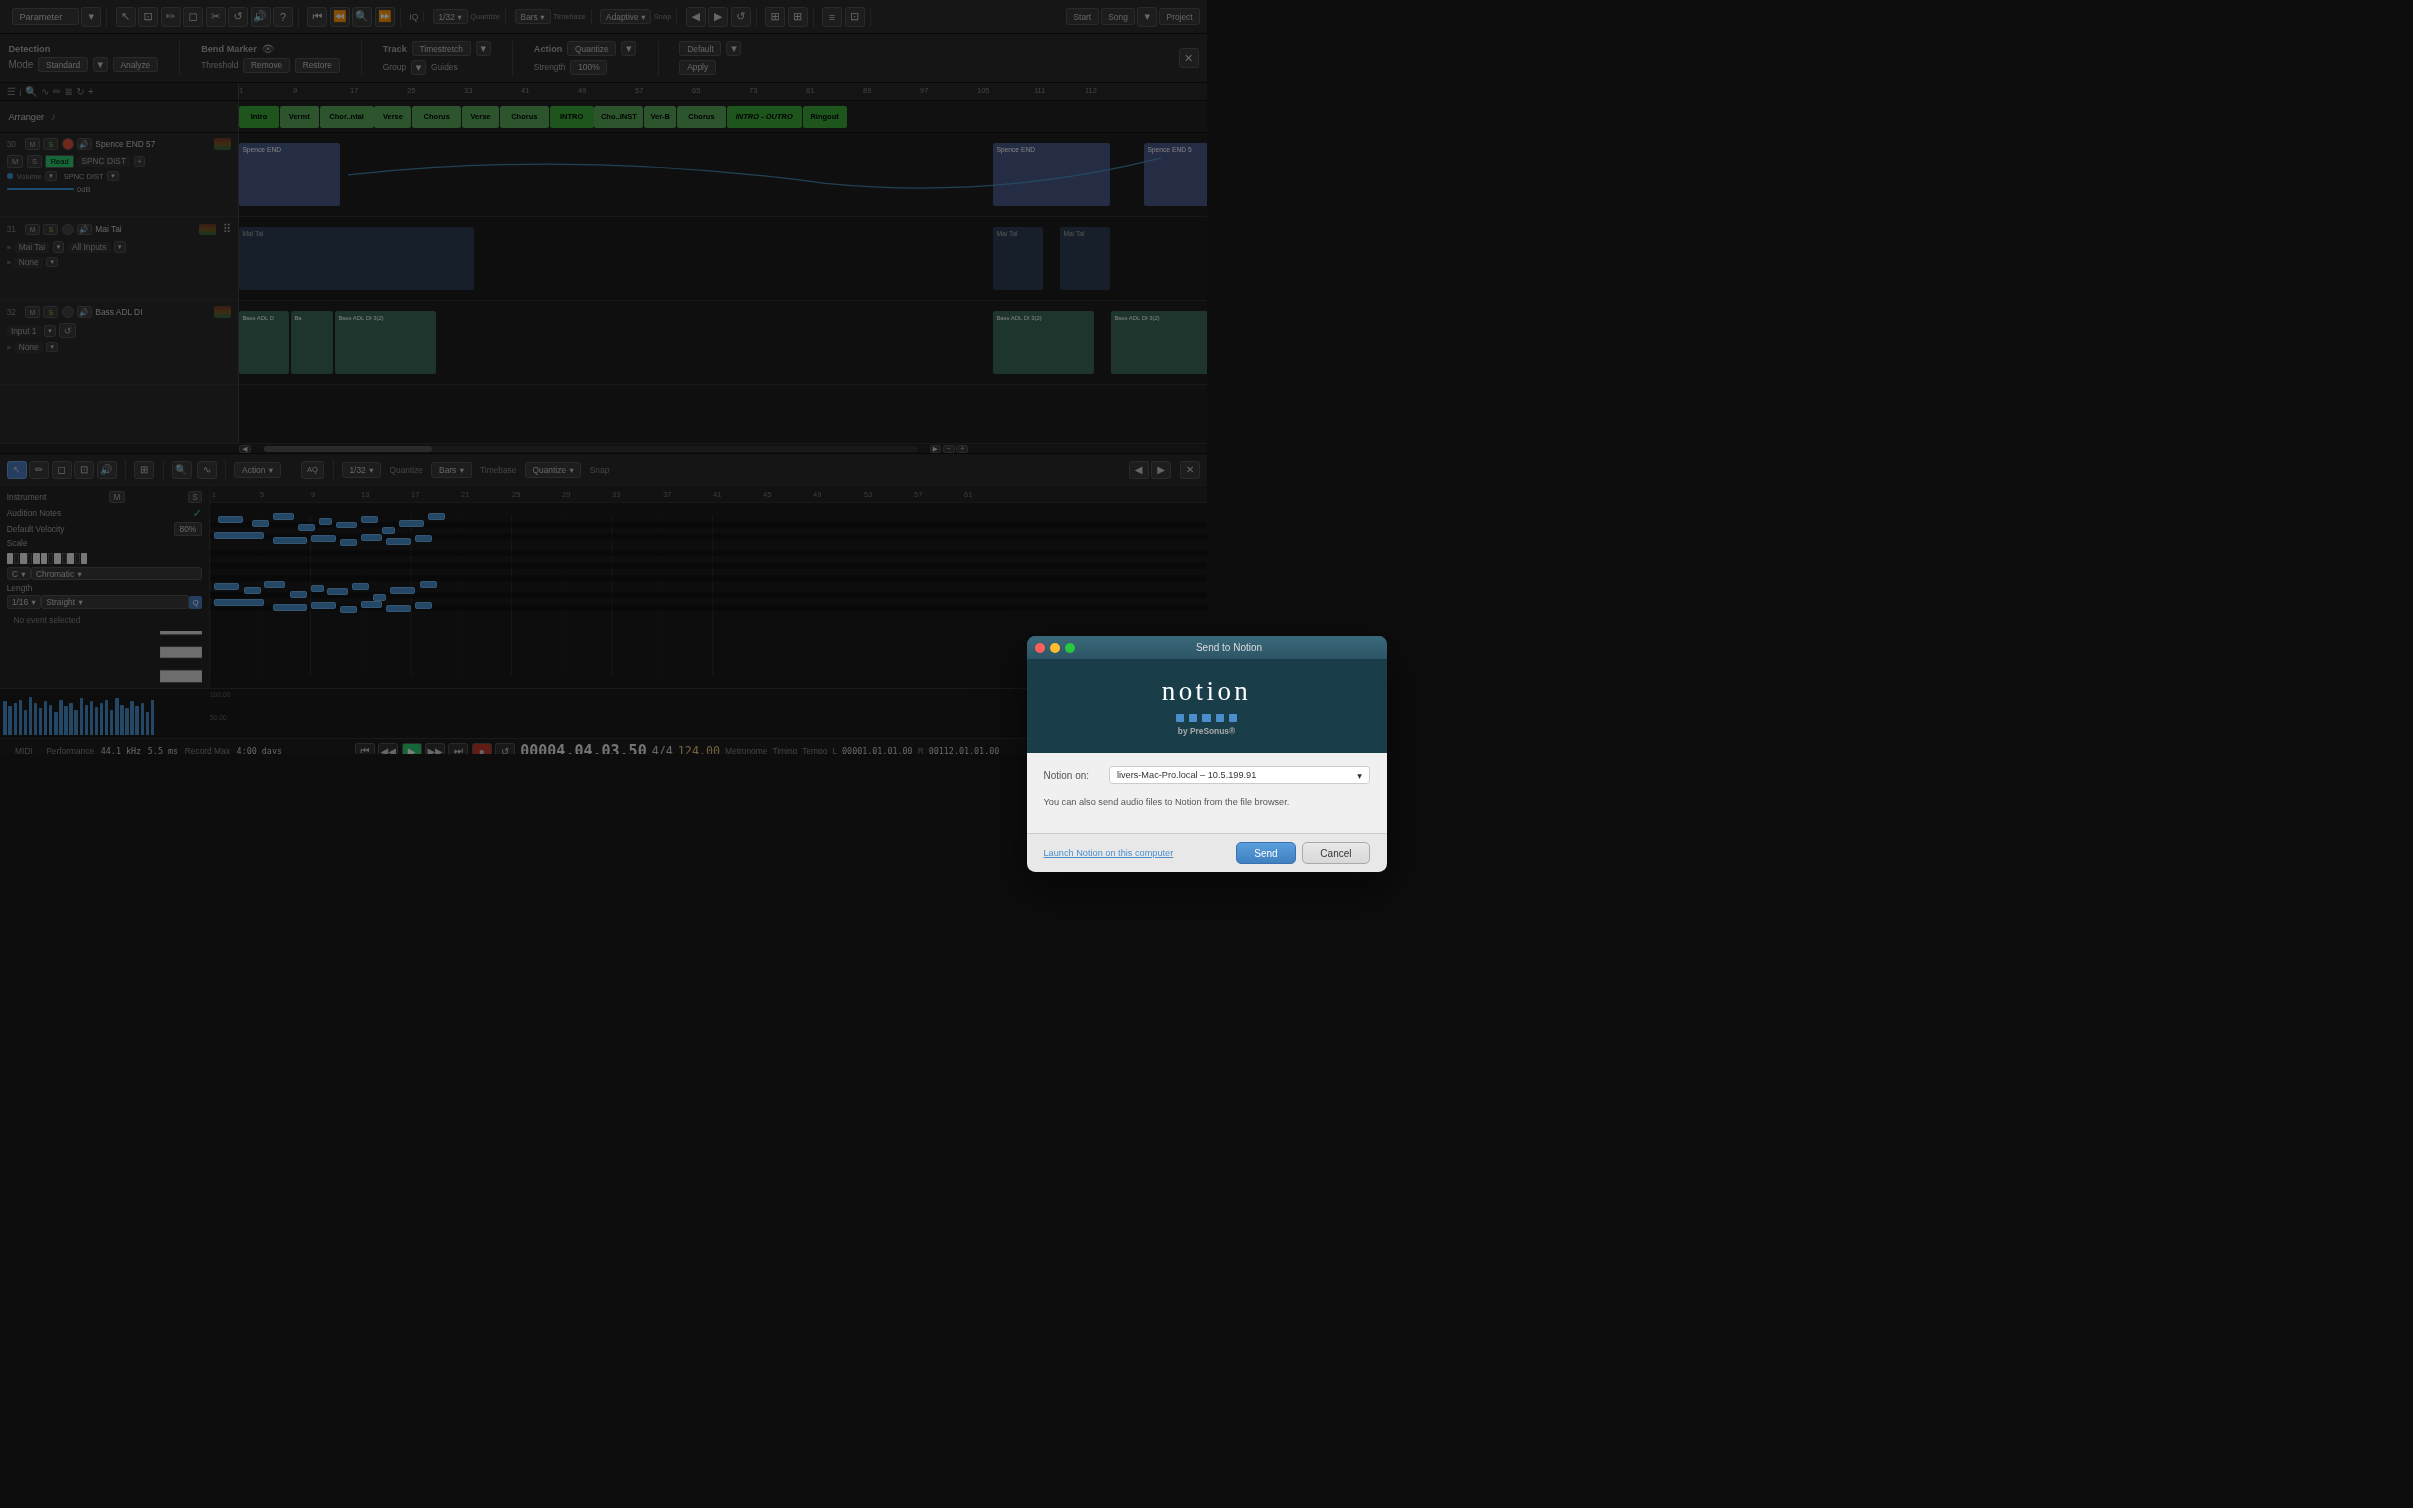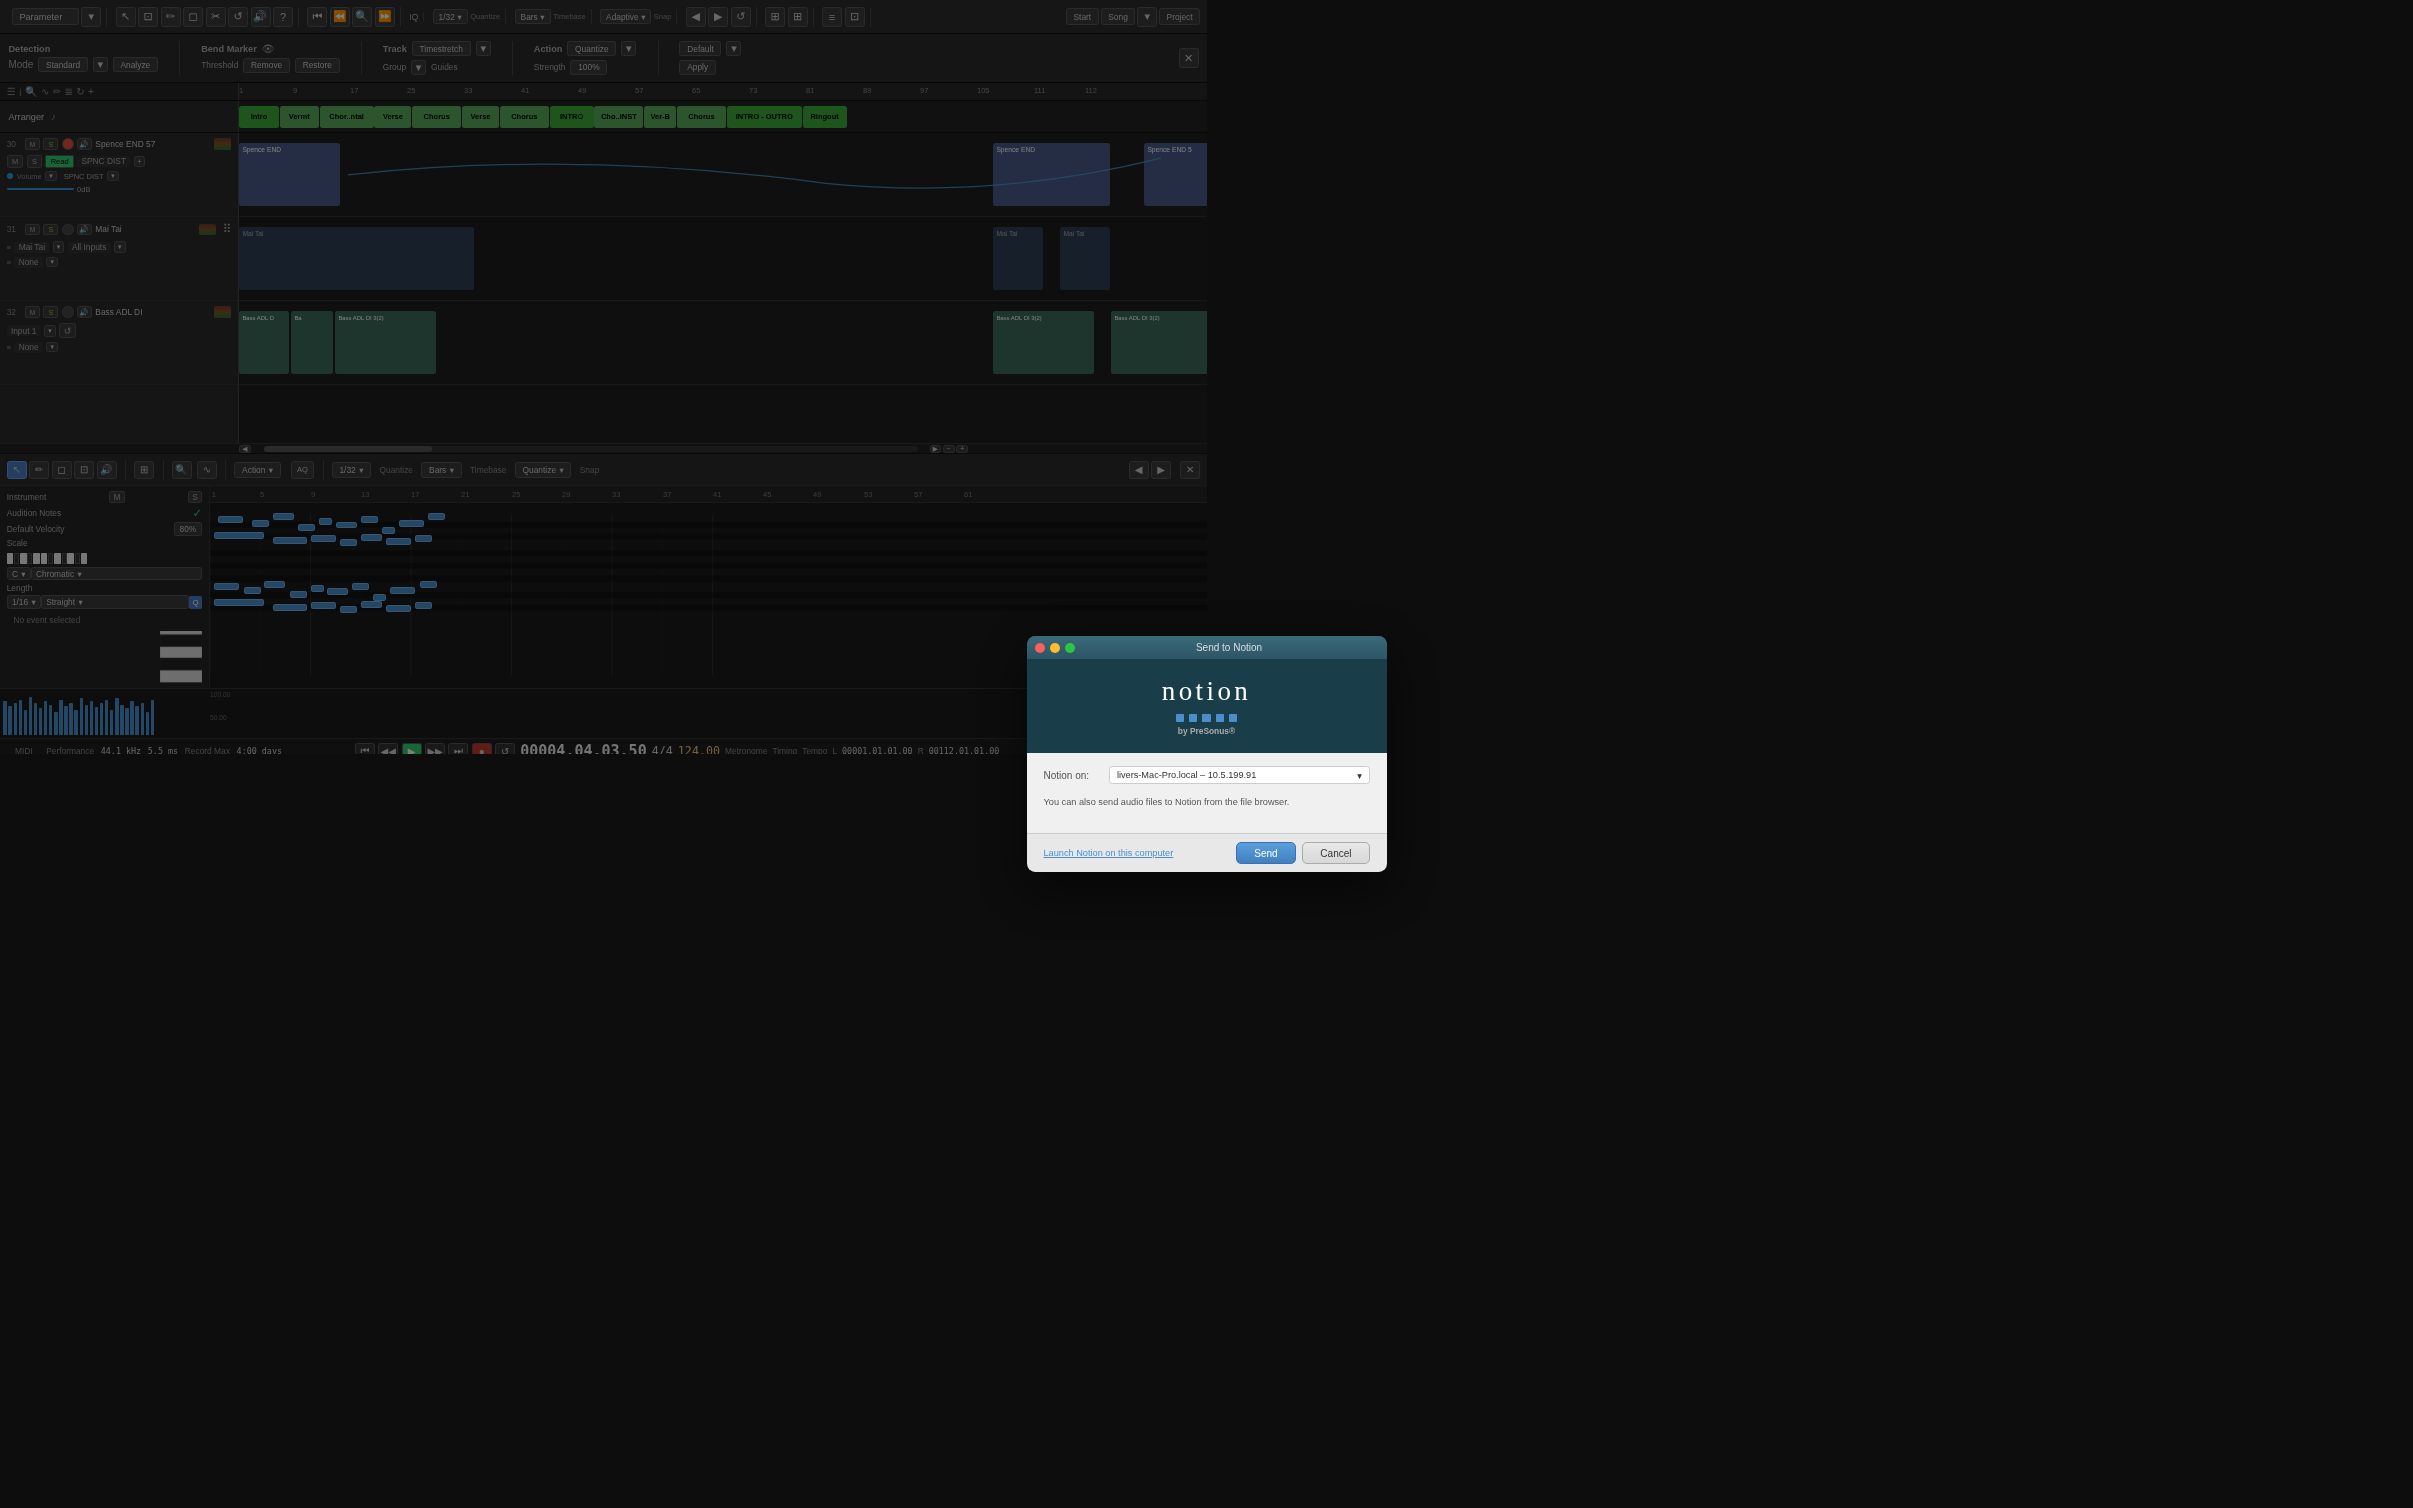--- a/index.html
+++ b/index.html
@@ -973,21 +973,21 @@
       <div class="arr-section" style="background: rgb(90, 170, 90); width: 39px; min-width: 39px; font-size: 7.5px;">Vermt</div>
       <div class="arr-section" style="background: rgb(90, 170, 90); width: 54px; min-width: 54px; font-size: 7.5px;">Chor..ntal</div>
       <div class="arr-section" style="background: rgb(90, 170, 90); width: 37px; min-width: 37px; font-size: 7.5px;">Verse</div>
       <div class="arr-section" style="background: rgb(90, 170, 90); width: 49px; min-width: 49px; font-size: 7.5px;">Chorus</div>
       <div class="arr-section" style="background: rgb(90, 170, 90); width: 37px; min-width: 37px; font-size: 7.5px;">Verse</div>
       <div class="arr-section" style="background: rgb(90, 170, 90); width: 49px; min-width: 49px; font-size: 7.5px;">Chorus</div>
       <div class="arr-section" style="background: rgb(58, 171, 58); width: 44px; min-width: 44px; font-size: 7.5px;">INTRO</div>
       <div class="arr-section" style="background: rgb(90, 170, 90); width: 49px; min-width: 49px; font-size: 7.5px;">Cho..INST</div>
       <div class="arr-section" style="background: rgb(90, 170, 90); width: 32px; min-width: 32px; font-size: 7.5px;">Ver-B</div>
       <div class="arr-section" style="background: rgb(90, 170, 90); width: 49px; min-width: 49px; font-size: 7.5px;">Chorus</div>
-      <div class="arr-section" style="background: rgb(58, 171, 58); width: 75px; min-width: 75px; font-size: 7.5px;">INTRO - OUTRO</div>
+      <div class="arr-section" style="background: rgb(58, 171, 58); width: 75px; min-width: 75px; font-size: 7.5px; font-style: italic;">INTRO - OUTRO</div>
       <div class="arr-section" style="background: rgb(58, 171, 58); width: 44px; min-width: 44px; font-size: 7.5px;">Ringout</div>
     </div>
 </div>
 
 <div class="tracks-area">
   <div class="tracks-left">
 
     <div class="track-row">
       <div class="track-top">
         <span class="track-num">30</span>
@@ -1144,21 +1144,21 @@
     <div class="pr-separator"></div>
     <div class="pr-tool">⊞</div>
     <div class="pr-separator"></div>
     <div class="pr-tool">🔍</div>
     <div class="pr-tool">∿</div>
     <div class="pr-separator"></div>
     <div class="pr-dropdown">
       <span>Action</span>
       <span>▾</span>
     </div>
-    <div style="display:flex;flex-direction:column;align-items:center;margin-left:5px;">
+    <div style="display:flex;flex-direction:column;align-items:center;margin-left:15px;">
       <div class="pr-tool" style="font-size:7.5px;width:23.5px;">AQ</div>
     </div>
     <div class="pr-separator"></div>
     <div class="pr-dropdown">
       <span>1/32</span>
       <span>▾</span>
     </div>
     <div class="pr-label">Quantize</div>
     <div class="pr-dropdown">
       <span>Bars</span>

